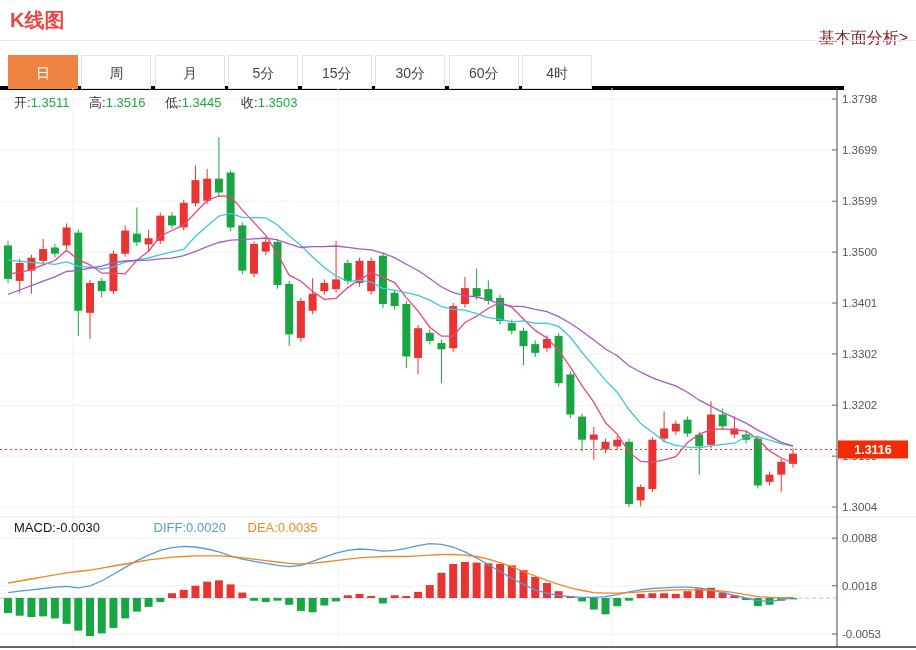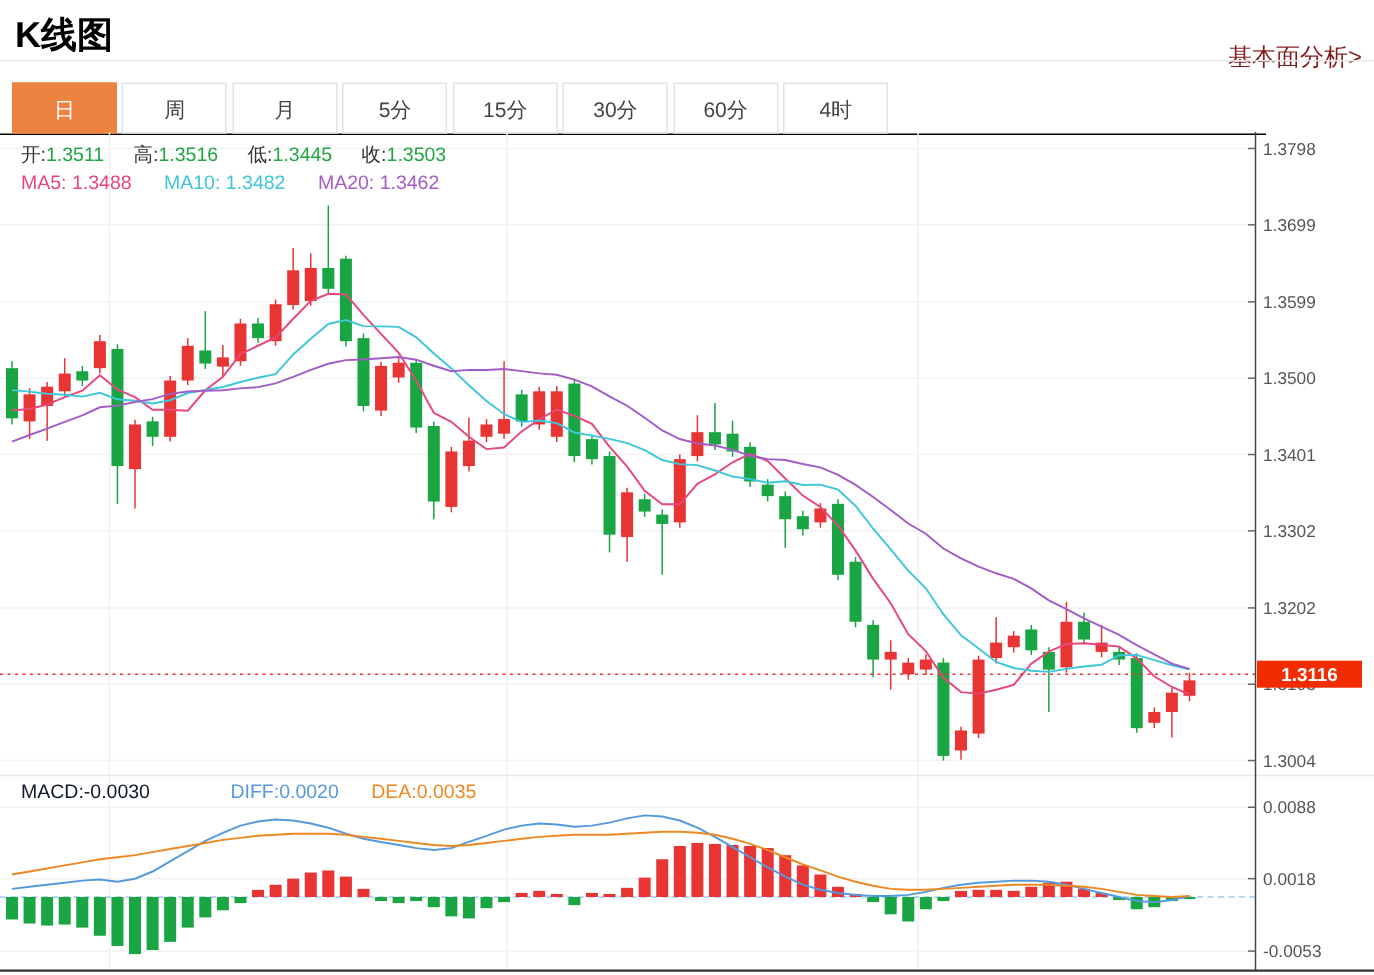--- a/index.html
+++ b/index.html
@@ -1,21 +1,21 @@
 <!DOCTYPE html>
 <html><head>
 <meta charset="utf-8">
 <style>
   html,body{margin:0;padding:0}
   body{width:916px;height:650px;position:relative;overflow:hidden;background:#fff;
        font-family:"Liberation Sans","DejaVu Sans",sans-serif;}
-  .page-title{position:absolute;left:10px;top:7px;font-size:24px;font-weight:bold;color:#000000;}
+  .page-title{position:absolute;left:10px;top:7px;font-size:20px;font-weight:bold;color:#ef4444;}
   .fund-link{position:absolute;right:8px;top:28px;font-size:16px;color:#7f1d1d;text-decoration:none;cursor:pointer;}
   .header-divider{position:absolute;left:0;top:40px;width:916px;border-top:1px solid #e9e9e9;}
-  .tabs{position:absolute;left:0;top:55px;width:844px;height:35px;border-bottom:1px solid #000000;box-sizing:border-box;}
+  .tabs{position:absolute;left:0;top:55px;width:844px;height:35px;border-bottom:4px solid #000000;box-sizing:border-box;}
   .tab{position:relative;display:inline-block;vertical-align:top;width:70px;height:34px;line-height:34px;
        text-align:center;font-size:14px;color:#444;background:#fff;border:1px solid #e3e3e3;
        box-sizing:border-box;margin-left:-1px;cursor:pointer;}
   .tab:first-child{margin-left:8px;}
   .tab.active{background:#ee8341;border-color:#ee8341;color:#fff;}
   .chart-wrap{position:absolute;left:0;top:88px;width:916px;height:562px;}
   #chart-svg{position:absolute;left:0;top:0;}
   .legend-row{position:absolute;left:14px;font-size:13px;white-space:nowrap;pointer-events:none;}
   .legend-ohlc{top:6px;text-align:right;}
   .legend-ma{top:26px;}
@@ -315,24 +315,19 @@
         <rect x="838" y="352.47297999999904" width="70" height="18" fill="#f32b00"></rect>
         <text x="873" y="365.97297999999904" fill="#fff" font-size="12.5" font-weight="bold" text-anchor="middle">1.3116</text>
       </svg>
 
     <div class="legend-row legend-ohlc">
       <span class="lbl">开:</span><span class="val-green">1.3511</span>
       <span class="lbl">高:</span><span class="val-green">1.3516</span>
       <span class="lbl">低:</span><span class="val-green">1.3445</span>
       <span class="lbl">收:</span><span class="val-green">1.3503</span>
     </div>
-    <div class="legend-row legend-ma">
-      <span class="ma5">MA5: 1.3488</span>
-      <span class="ma10">MA10: 1.3482</span>
-      <span class="ma20">MA20: 1.3462</span>
-    </div>
     <div class="legend-row legend-macd">
       <span class="macd-g">MACD:-0.0030</span>
       <span class="diff-b">DIFF:0.0020</span>
       <span class="dea-o">DEA:0.0035</span>
     </div>
   </div>
 </div>
 
 </body></html>

